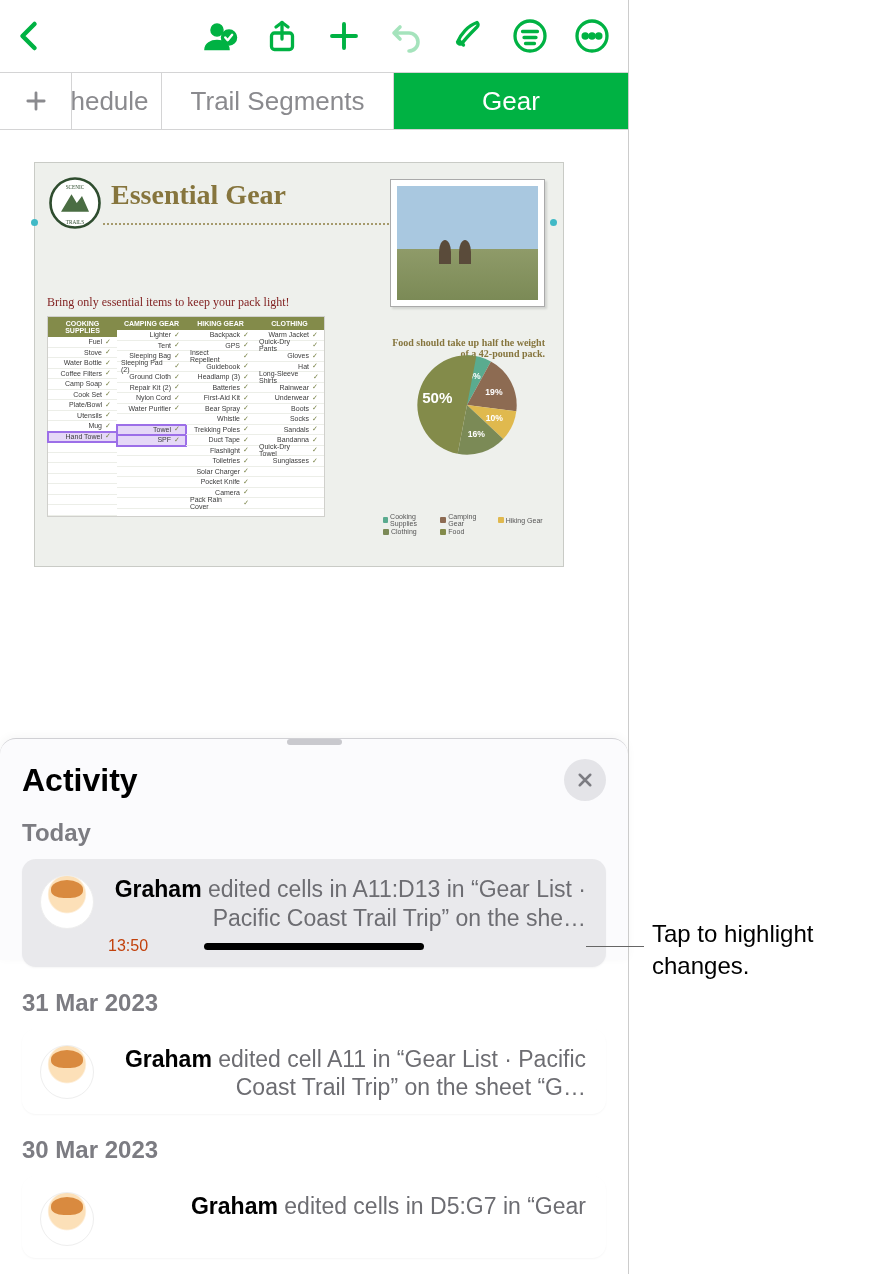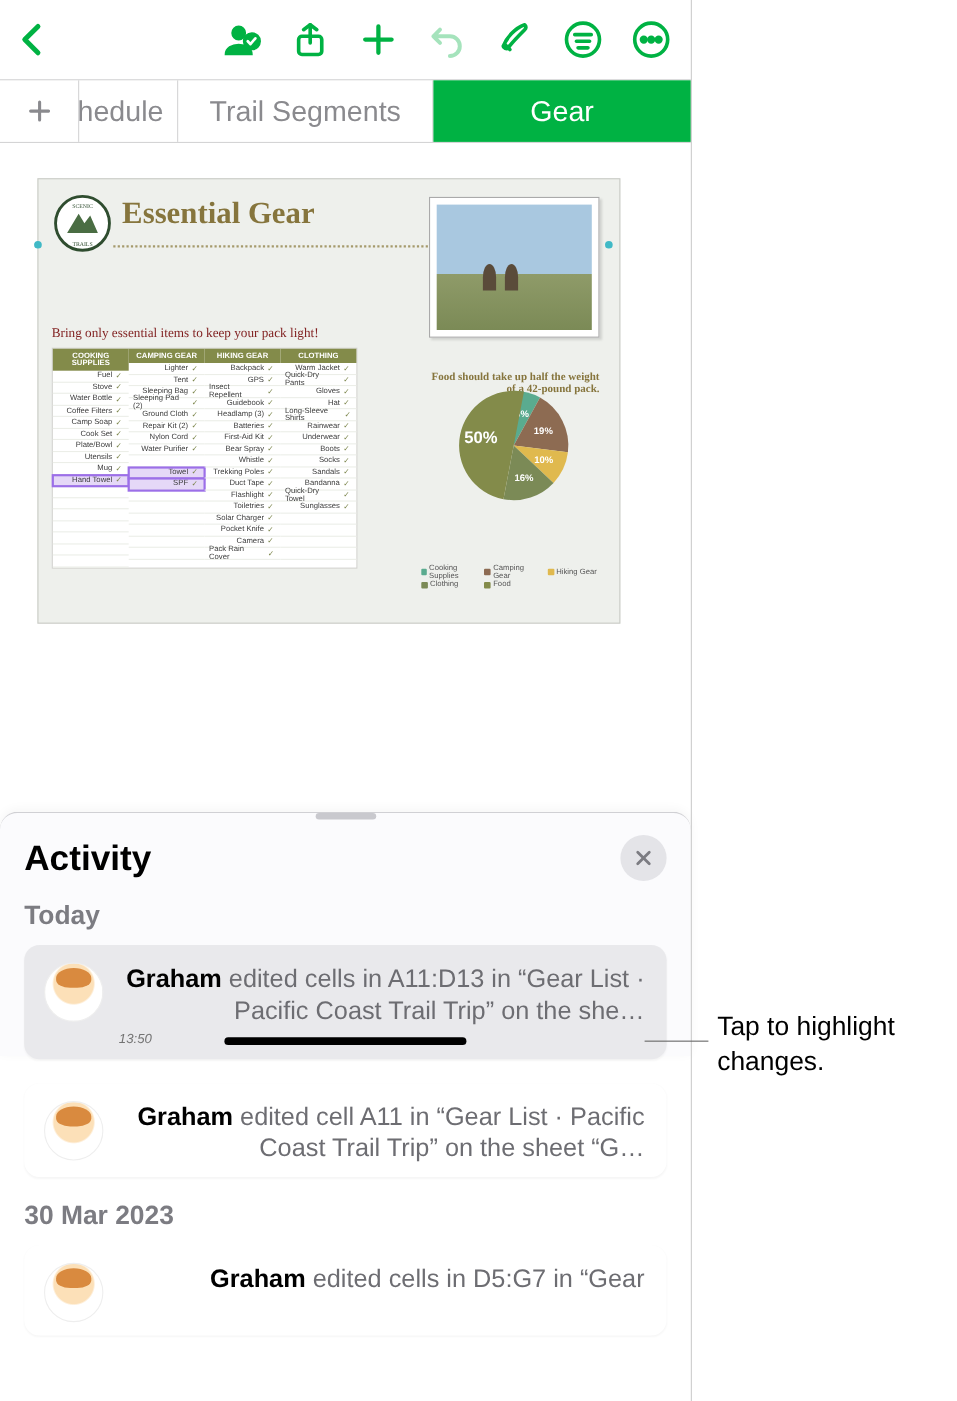--- a/index.html
+++ b/index.html
@@ -63,21 +63,21 @@
   .ap-title { font-size:32px; font-weight:800;}
   .ap-close { width:42px; height:42px; border-radius:50%; background:#e4e4e8; display:flex; align-items:center; justify-content:center; color:#7c7c82; font-size:22px; font-weight:700;}
   .group-label { font-size:24px; font-weight:700; color:#7c7c82; margin-bottom:12px; margin-top:6px;}
   .entry { background:#fff; border-radius:14px; padding:16px 20px 12px 18px; display:flex; gap:14px; margin-bottom:22px; box-shadow: 0 1px 2px rgba(0,0,0,0.04);}
   .entry.selected { background:#e9e9ec;}
   .avatar { width:54px; height:54px; border-radius:50%; flex:0 0 54px; overflow:hidden; background: radial-gradient(circle at 50% 35%, #fce0b8 0%, #fce0b8 42%, #fff 46%); position:relative; border:1px solid #eee;}
   .avatar::before { content:""; position:absolute; left:10px; right:10px; top:4px; height:18px; background:#d98a3f; border-radius:50% 50% 40% 40%;}
   .entry-body { flex:1; min-width:0;}
   .entry-text { font-size:23px; line-height:1.25; color:#6d6d72; overflow:hidden; display:-webkit-box;text-align:right; -webkit-line-clamp:2; -webkit-box-orient:vertical;}
   .entry-text b { color:#000; font-weight:700;}
-  .entry-time { font-size:12px; color:#737373; margin-top:4px;font-style:italic;}
+  .entry-time { font-size:16px; color:#c2410c; margin-top:4px;}
 
   .home-indicator { position:absolute; left:50%; transform:translateX(-50%); bottom:10px; width:220px; height:7px; background:#000; border-radius:4px;}
 
   .callout-line { position:absolute; left:586px; top:946px; width:58px; height:1px; background:#666;}
   .callout-text { position:absolute; left:652px; top:918px; font-size:24px; line-height:1.35; color:#000; width:200px;}
 </style>
 </head>
 <body>
 
 <div class="main-app">
@@ -499,20 +499,21 @@
     </div>
     <div id="activity-body">
         <div class="group-label">Today</div>
         <div class="entry selected">
           <div class="avatar"></div>
           <div class="entry-body">
             <div class="entry-text"><b>Graham</b> edited cells in A11:D13 in “Gear List · Pacific Coast Trail Trip” on the she…</div>
             <div class="entry-time">13:50</div>
           </div>
         </div>
+        <div class="group-label">31 Mar 2023</div>
         <div class="entry">
           <div class="avatar"></div>
           <div class="entry-body">
             <div class="entry-text"><b>Graham</b> edited cell A11 in “Gear List · Pacific Coast Trail Trip” on the sheet “G…</div>
           </div>
         </div>
         <div class="group-label">30 Mar 2023</div>
         <div class="entry">
           <div class="avatar"></div>
           <div class="entry-body">

